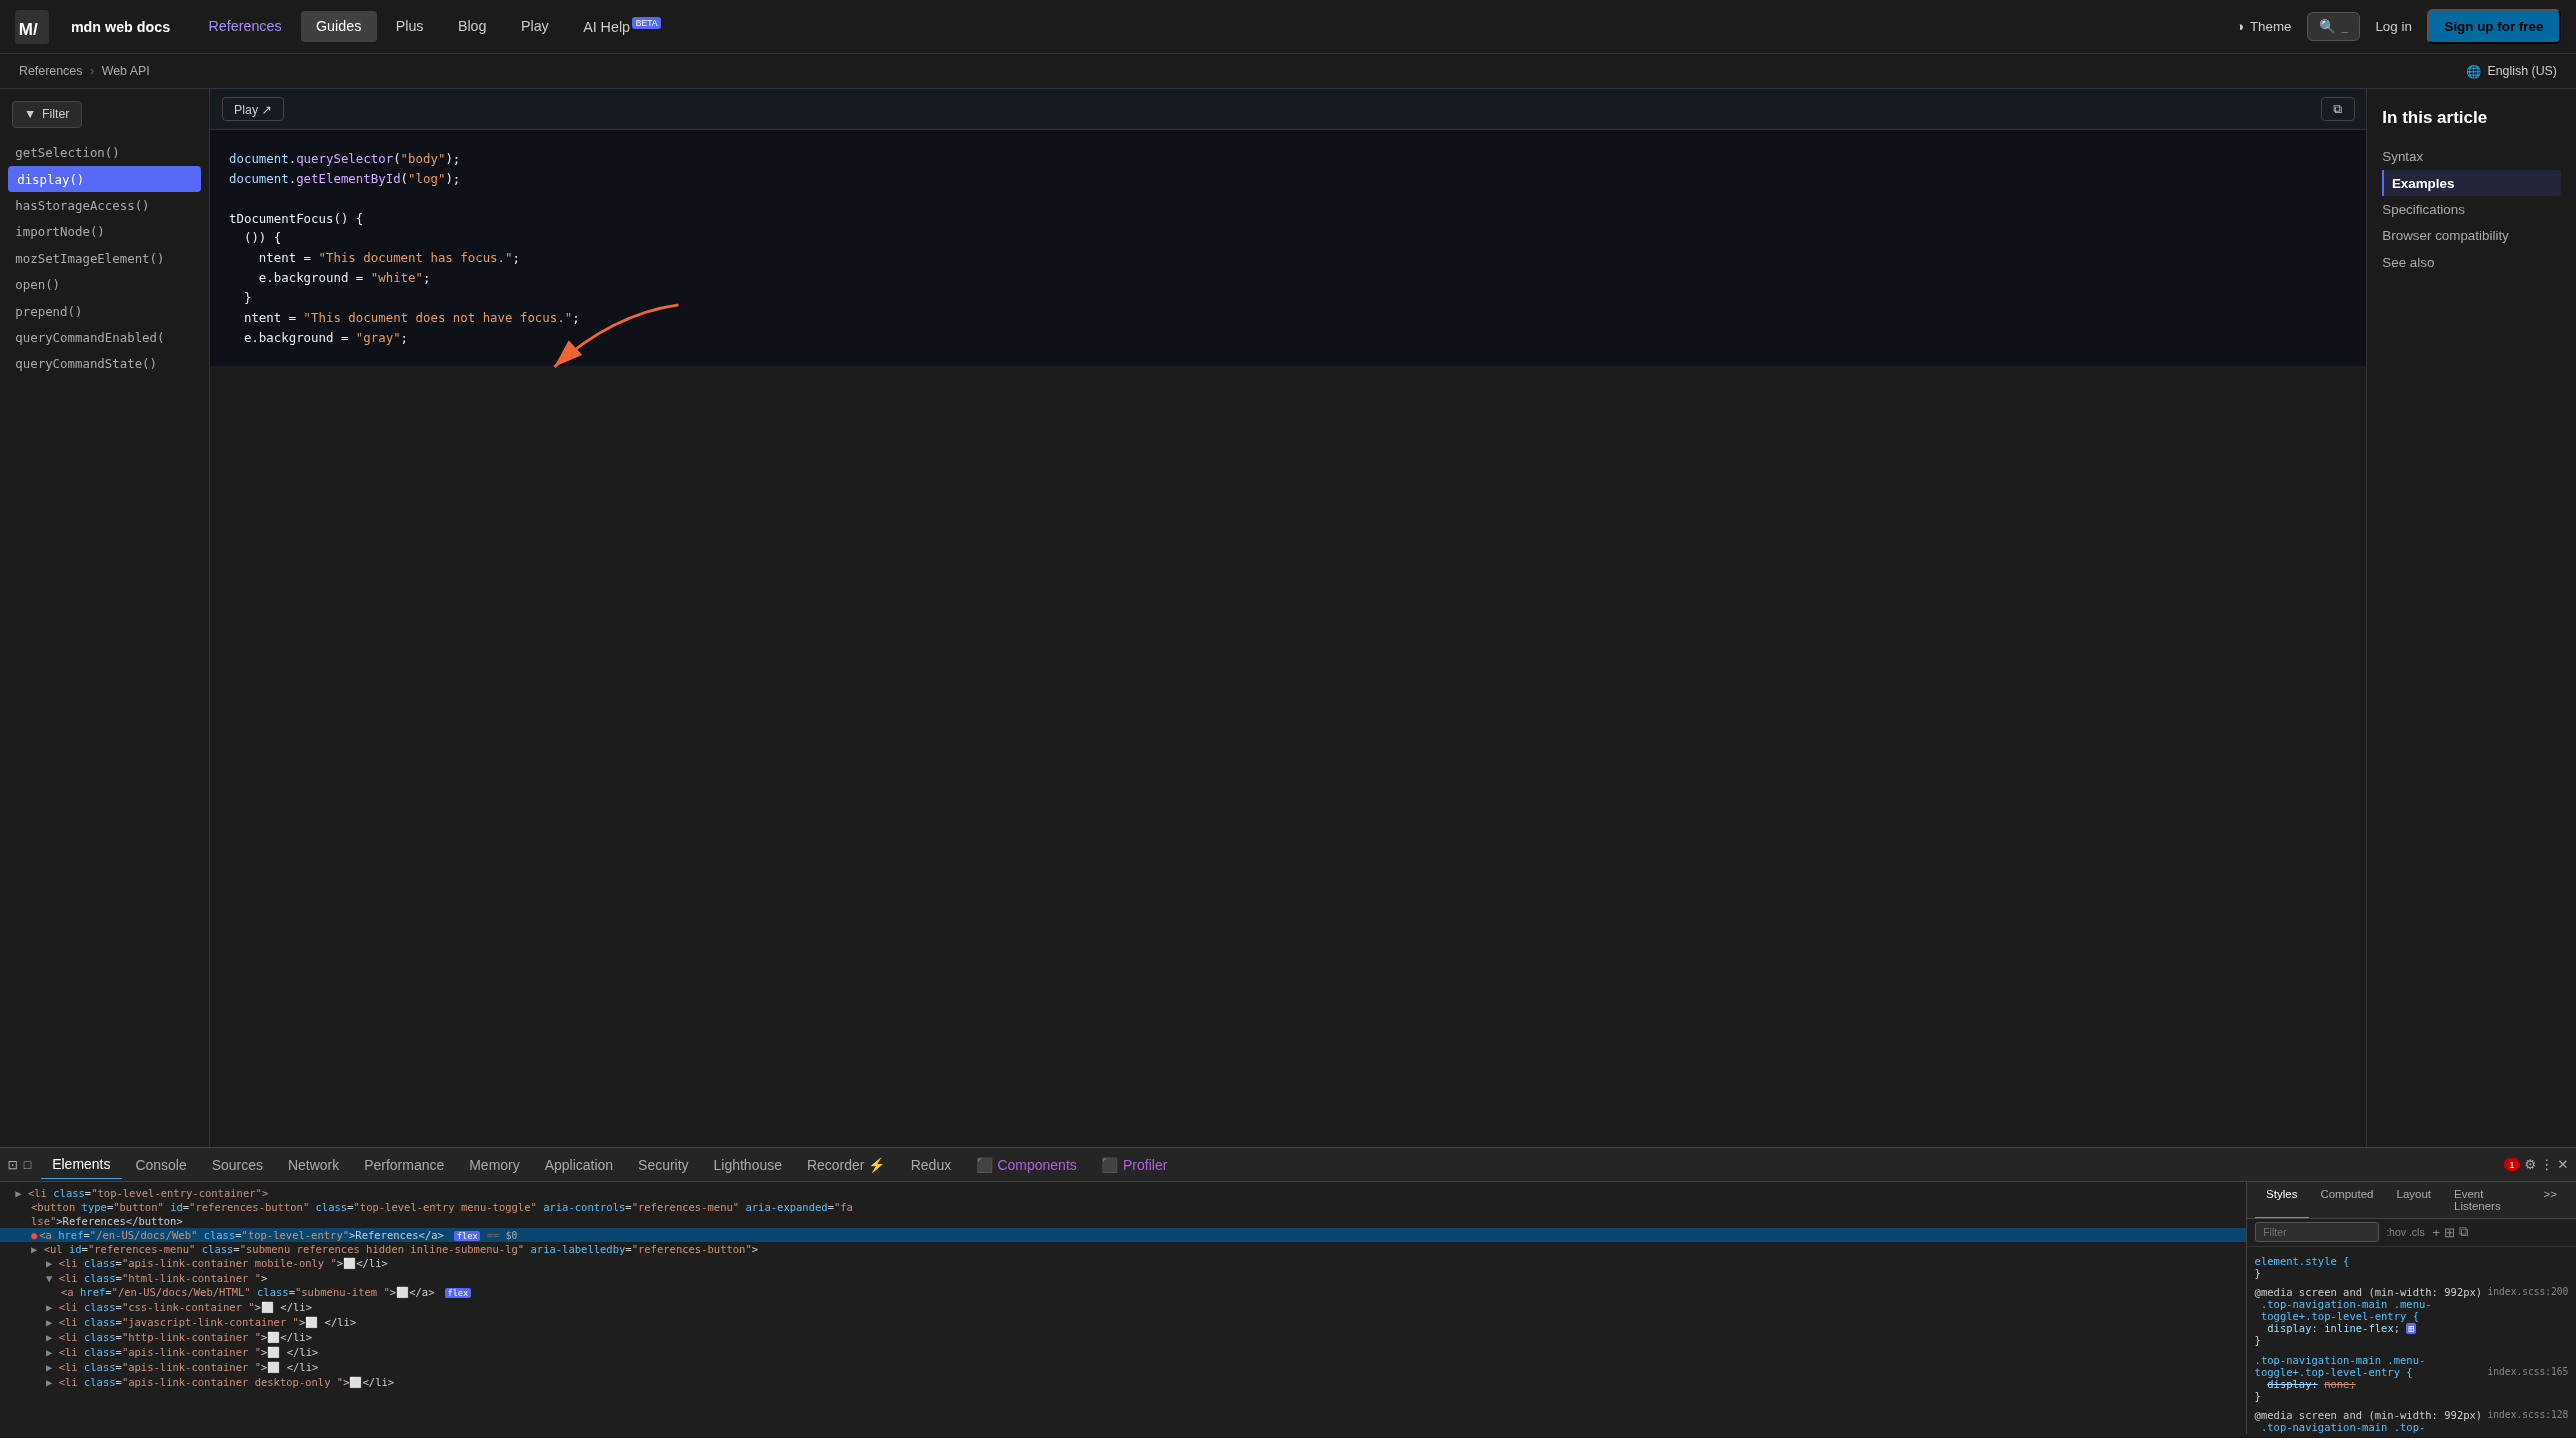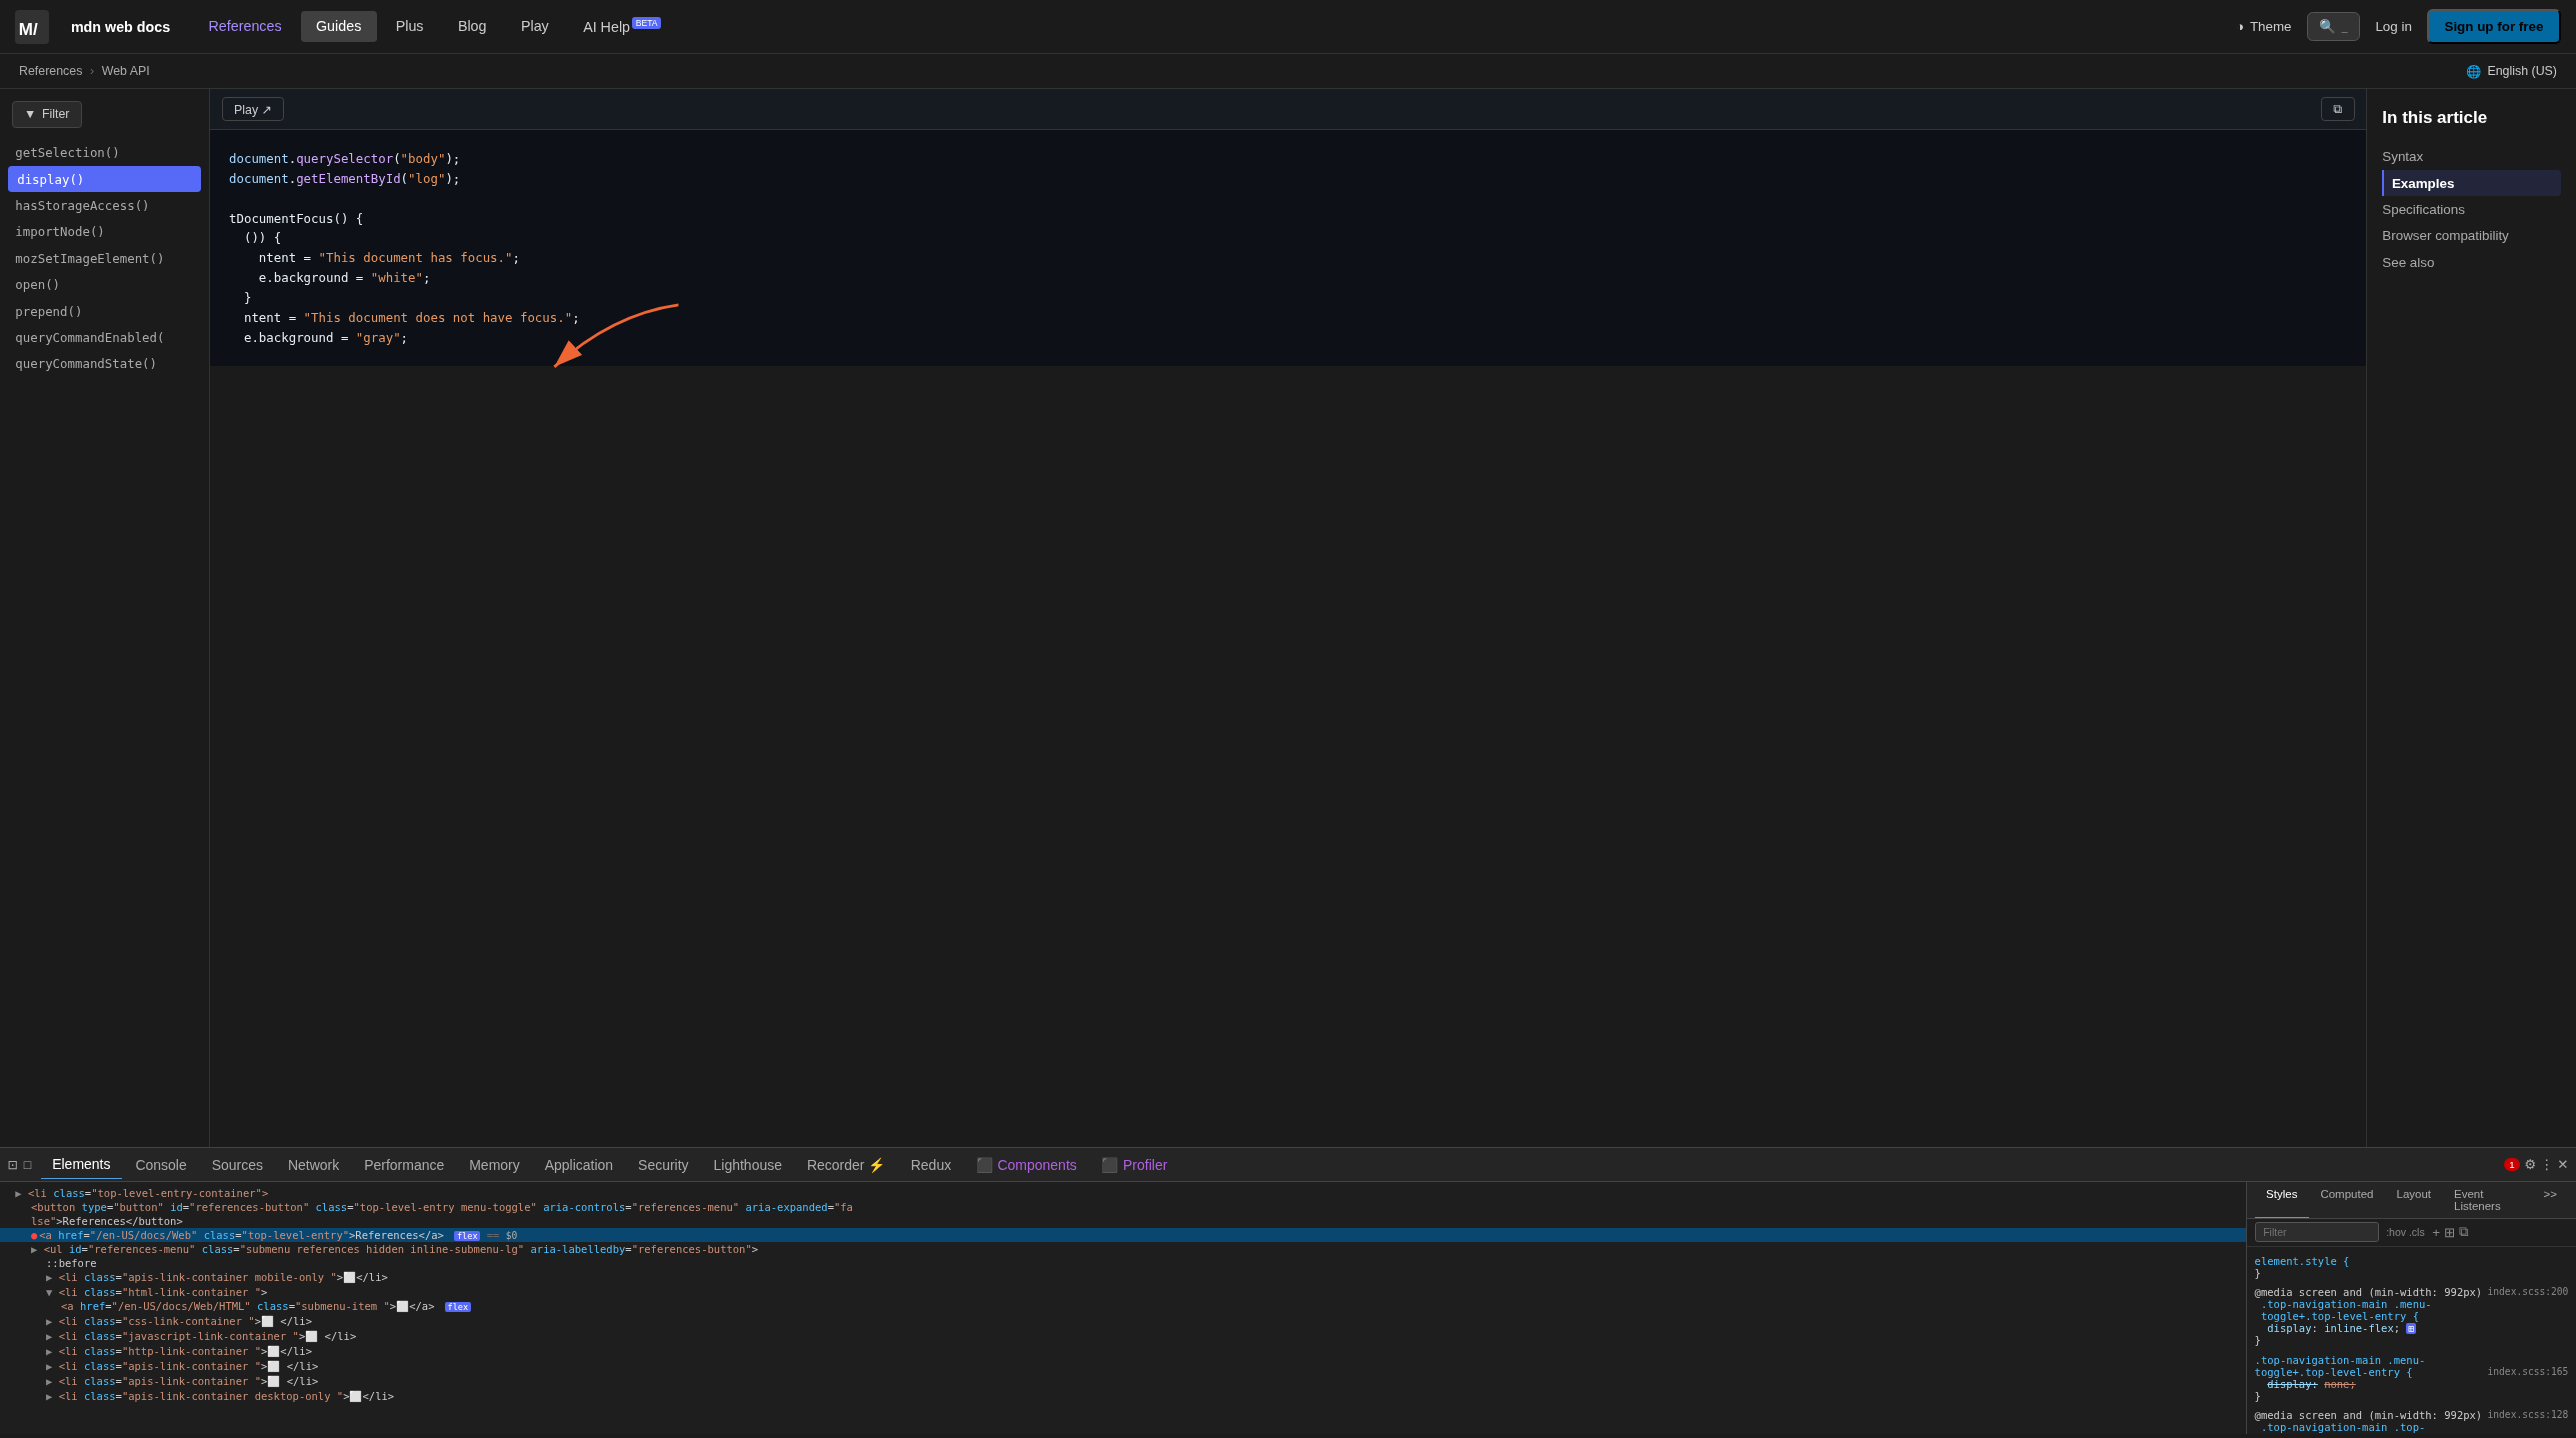--- a/index.html
+++ b/index.html
@@ -234,21 +234,20 @@
       </div>
       <div class="devtools-line indent2">
         <span class="orange">lse"</span>&gt;References&lt;/button&gt;
       </div>
       <div class="devtools-line indent2 selected">
         <span style="color:#f44;margin-right:1.9px;">●</span><span class="orange">&lt;a</span> <span class="blue">href</span>=<span class="orange">"/en-US/docs/Web"</span> <span class="blue">class</span>=<span class="orange">"top-level-entry"</span>&gt;References&lt;/a&gt; <span class="flex-badge">flex</span> <span style="color:#666;">==</span> <span class="dollar-badge">$0</span>
       </div>
       <div class="devtools-line indent2">
         <span style="color:#888;">▶</span> <span class="orange">&lt;ul</span> <span class="blue">id</span>=<span class="orange">"references-menu"</span> <span class="blue">class</span>=<span class="orange">"submenu references hidden inline-submenu-lg"</span> <span class="blue">aria-labelledby</span>=<span class="orange">"references-button"</span>&gt;
       </div>
-      <div class="devtools-line indent3">::before</div>
       <div class="devtools-line indent3">
         <span style="color:#888;">▶</span> <span class="orange">&lt;li</span> <span class="blue">class</span>=<span class="orange">"apis-link-container mobile-only "</span>&gt;⬜&lt;/li&gt;
       </div>
       <div class="devtools-line indent3">
         <span style="color:#888;">▼</span> <span class="orange">&lt;li</span> <span class="blue">class</span>=<span class="orange">"html-link-container "</span>&gt;
       </div>
       <div class="devtools-line" style="padding-left:61px;">
         <span class="orange">&lt;a</span> <span class="blue">href</span>=<span class="orange">"/en-US/docs/Web/HTML"</span> <span class="blue">class</span>=<span class="orange">"submenu-item "</span>&gt;⬜&lt;/a&gt; <span class="flex-badge">flex</span>
       </div>
       <div class="devtools-line indent3">

